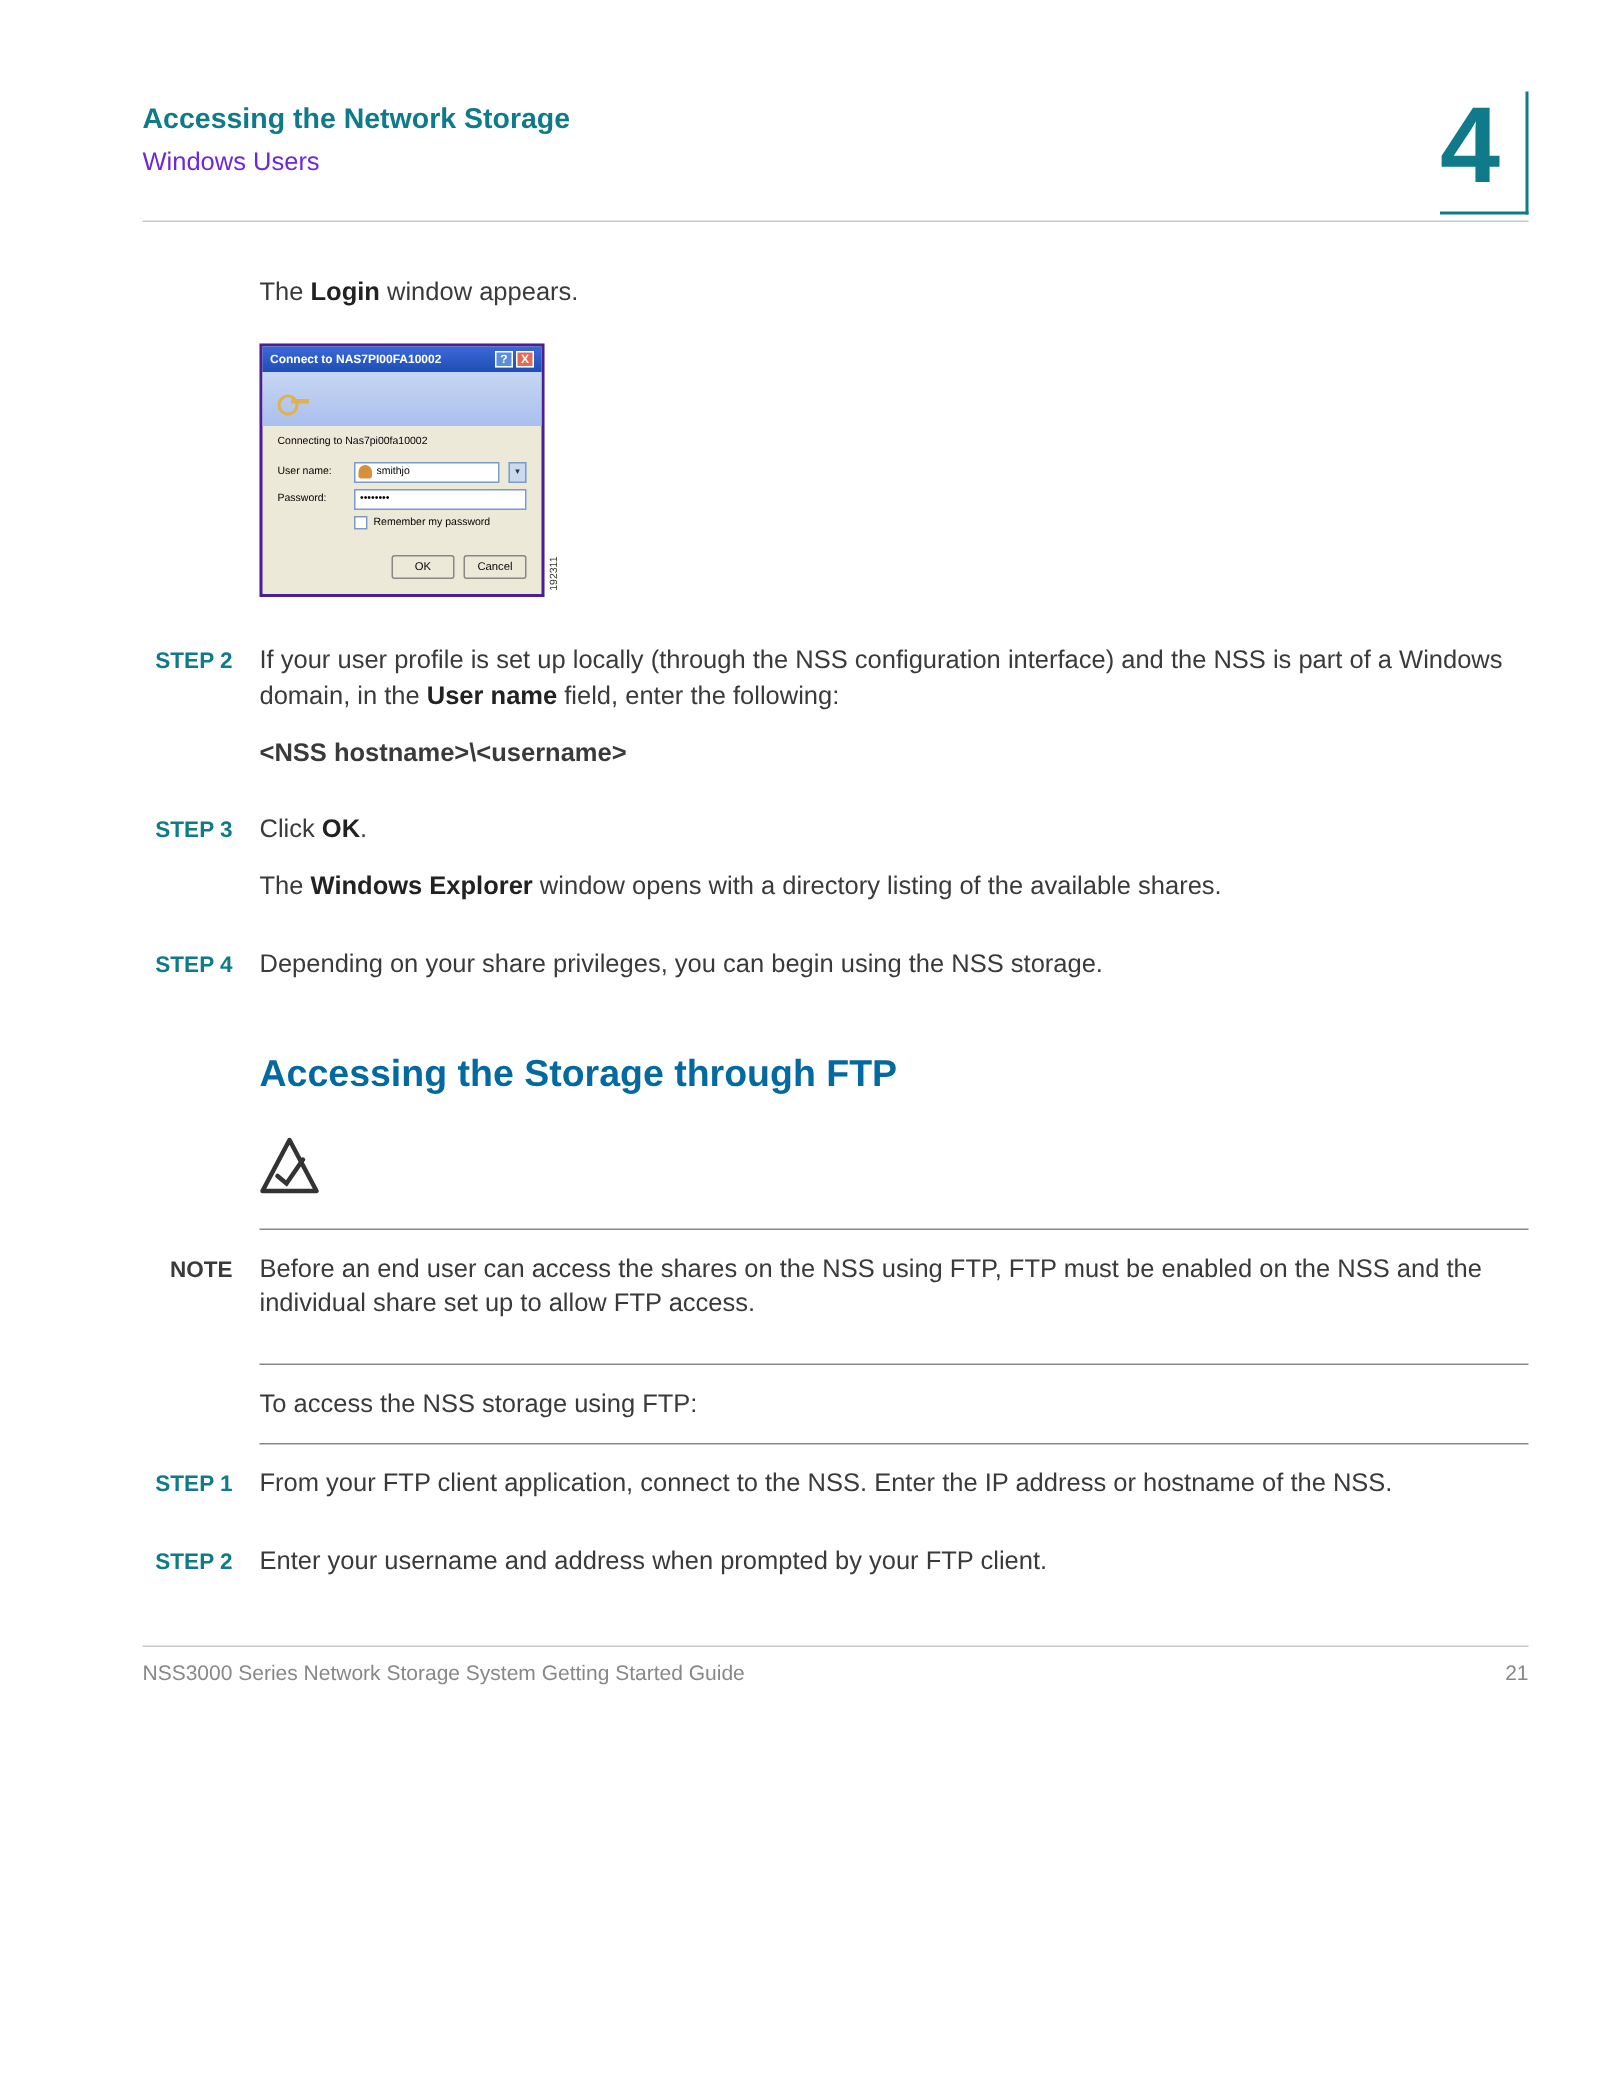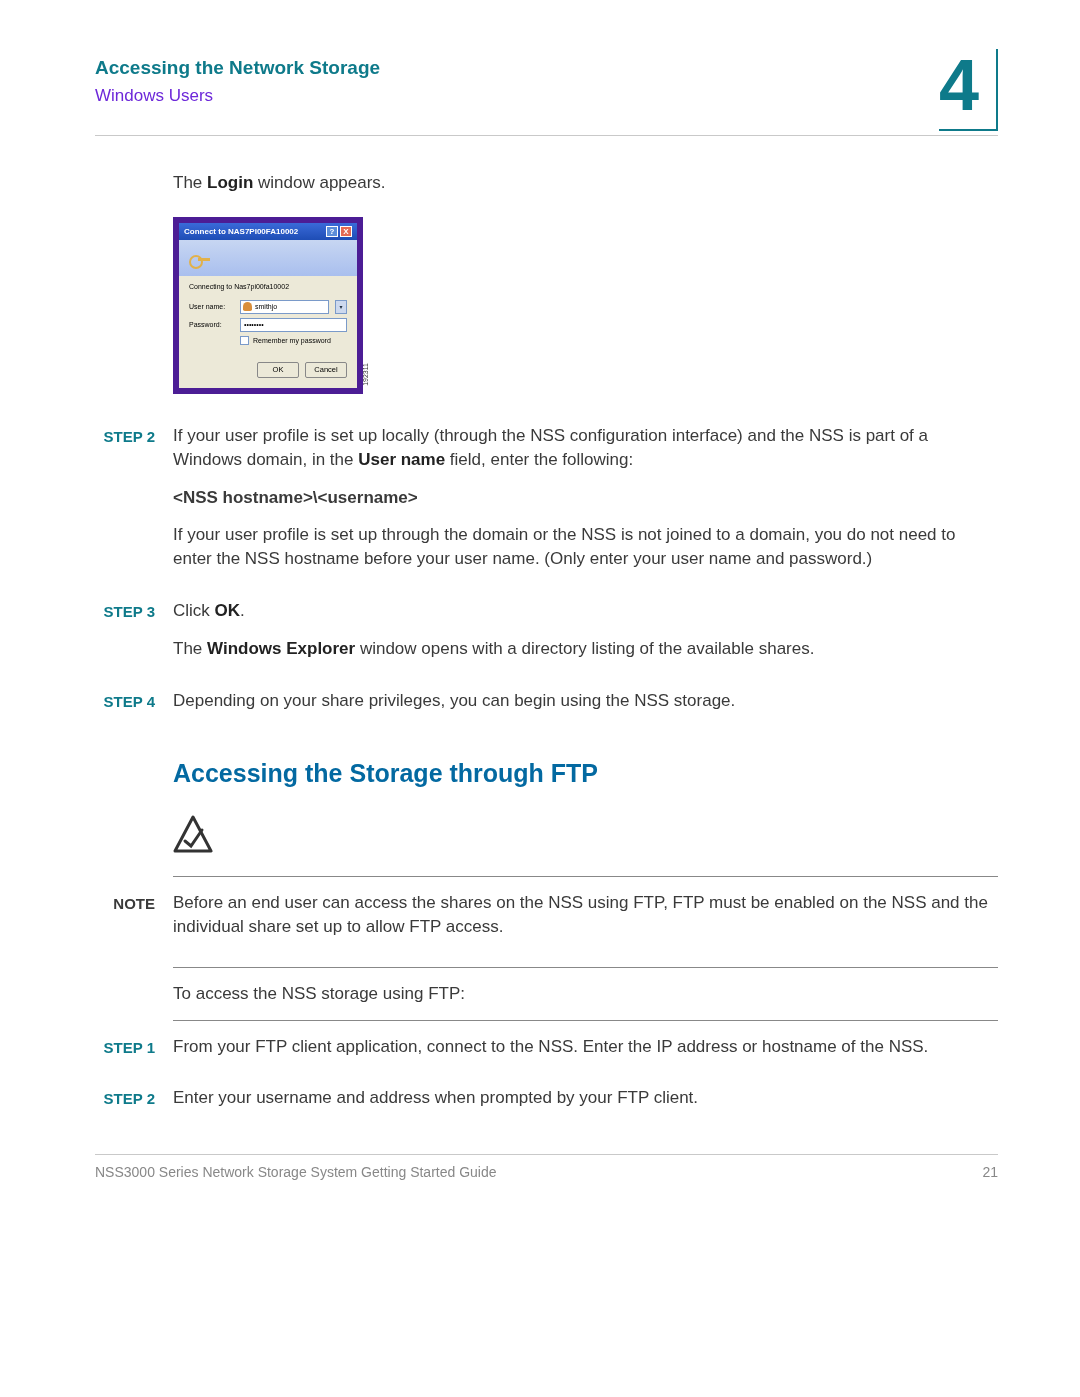--- a/index.html
+++ b/index.html
@@ -5,21 +5,21 @@
   * { box-sizing: border-box; margin: 0; padding: 0; }
   body {
     font-family: Arial, Helvetica, sans-serif;
     background: #fff;
     width: 1080px;
     margin: 0 auto;
     color: #3a3a3a;
     font-size: 17px;
     line-height: 1.4;
   }
-  .page { padding: 55px 82px 30px 95px; }
+  .page { padding: 55px 61px 30px 95px; margin-top: 12px; }
   .header { display: flex; justify-content: space-between; align-items: flex-start; }
   .header-left .title { color: #0e7a8a; font-weight: bold; font-size: 19px; }
   .header-left .subtitle { color: #6d28d9; font-size: 17px; font-weight: 400; margin-top: 2px; }
   .chapter-num {
     color: #0e7a8a;
     font-size: 72px;
     font-weight: 600;
     line-height: 1;
     position: relative;
     padding-right: 6px;
@@ -47,21 +47,21 @@
   .footer { display: flex; justify-content: space-between; border-top: 1px solid #c9c9c9; padding-top: 8px; margin-top: 30px; color: #888; font-size: 14px; gap: 15px; }
   b { font-weight: bold; color: #222; }
   .bold-format { font-weight: bold; }
 
   
   .dialog {
     width: 190px;
     margin-left: 78px;
     margin-top: 22px;
     margin-bottom: 30px;
-    border: 6px solid #4c1d95;
+    border: 2px solid #4c1d95;
     font-size: 8px;
     color: #000;
     position: relative;
     background: #ece9d8;
   }
   .dlg-title {
     background: linear-gradient(#3a6ad9, #1e4db5);
     color: #fff;
     font-weight: bold;
     padding: 3px 5px;
@@ -181,21 +181,20 @@
       <div class="dlg-sidecode">192311</div>
     </div>
 
     <div class="step-row">
       <div class="step-label">STEP 2</div>
       <div class="step-body">
         <p>
           <span>If your user profile is set up locally (through the NSS configuration interface) and the NSS is part of a Windows domain, in the </span><b>User name</b><span> field, enter the following:</span>
         </p>
         <p class="bold-format">&lt;NSS hostname&gt;\&lt;username&gt;</p>
-        <p>If your user profile is set up through the domain or the NSS is not joined to a domain, you do not need to enter the NSS hostname before your user name. (Only enter your user name and password.)</p>
       </div>
     </div>
 
     <div class="step-row">
       <div class="step-label">STEP 3</div>
       <div class="step-body">
         <p>
           <span>Click </span><b>OK</b><span>.</span>
         </p>
         <p>

